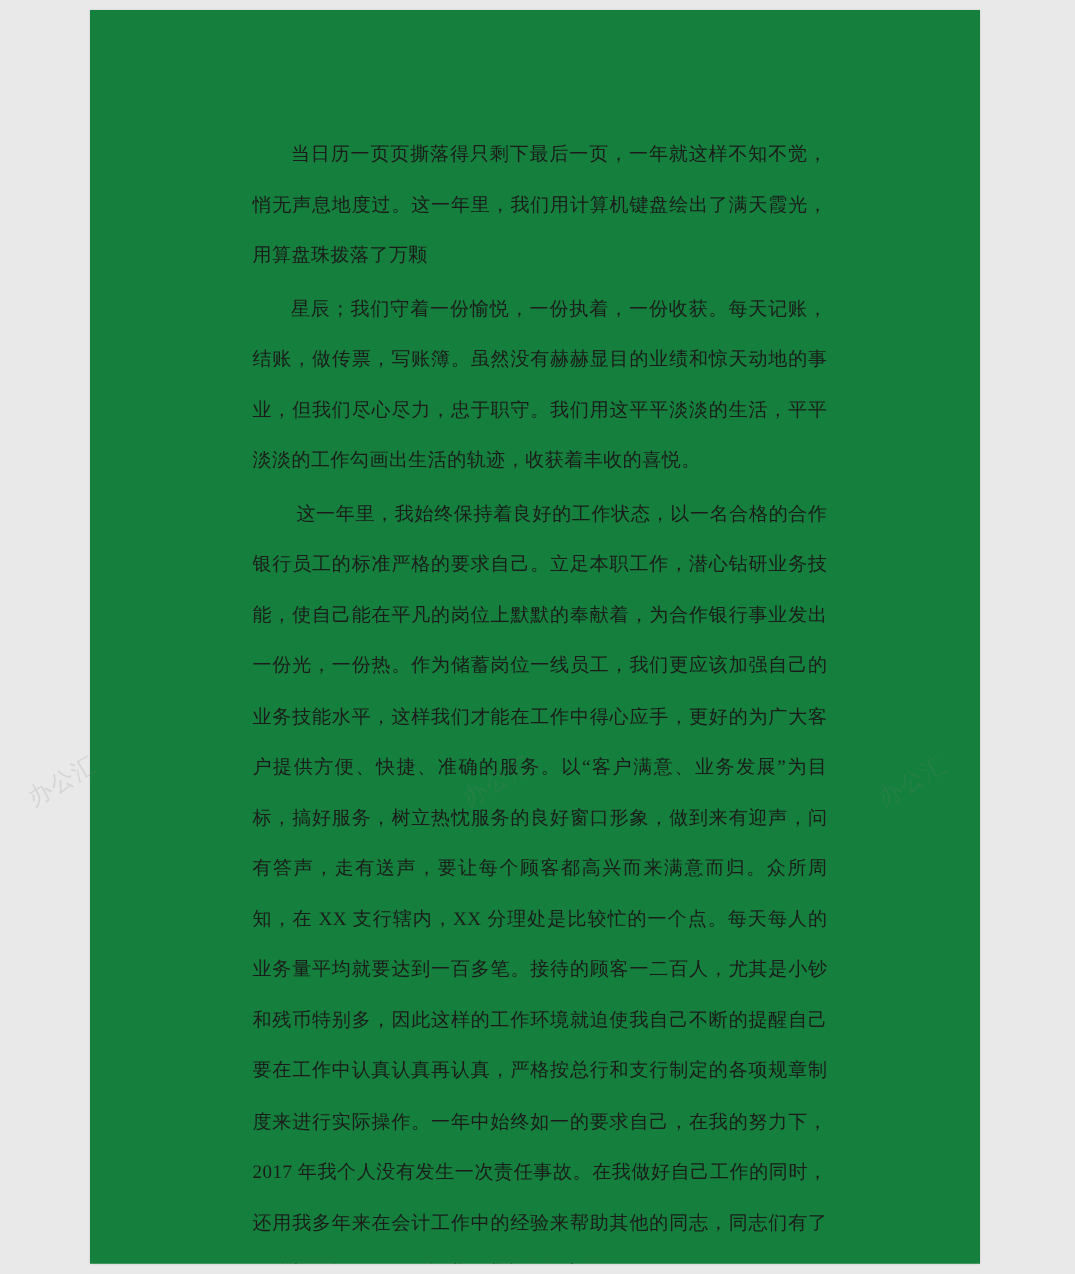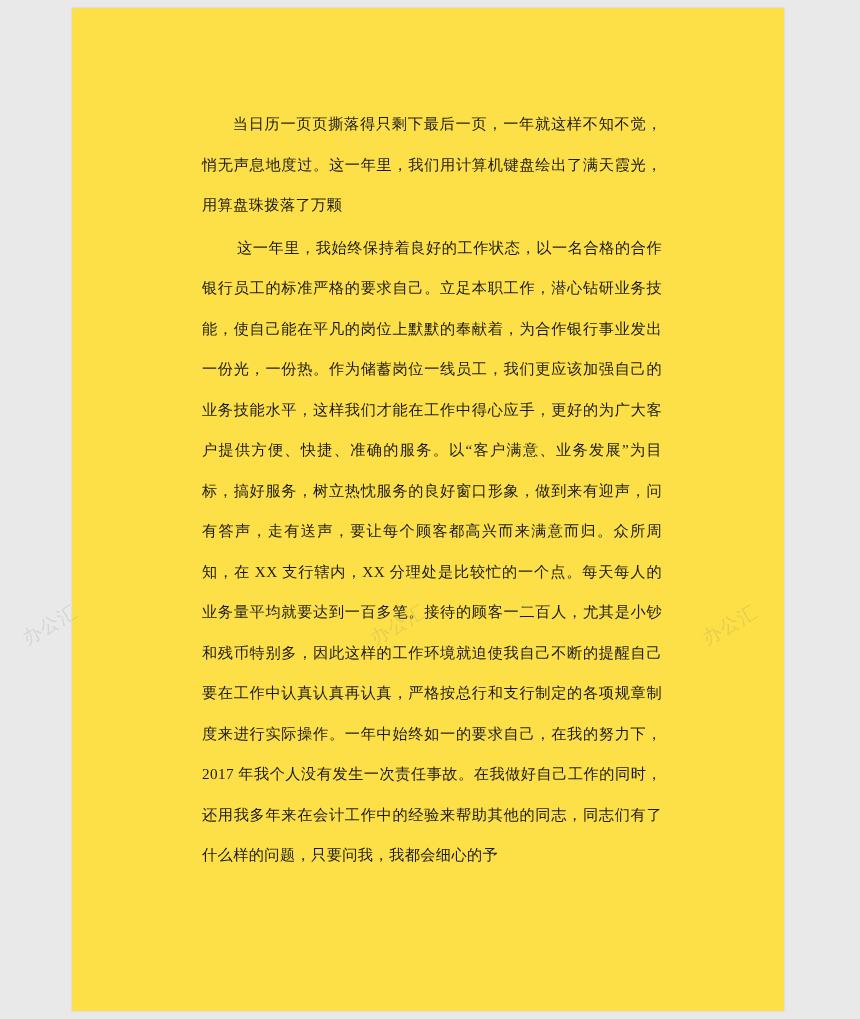--- a/index.html
+++ b/index.html
@@ -18,21 +18,21 @@
     width: 860px;
     height: 1019px;
     background: #e9e9e9;
   }
   .page {
     position: absolute;
     left: 72px;
     top: 8px;
     width: 712px;
     height: 1003px;
-    background: #fde047;
+    background: #15803d;
     box-shadow: 0 0 2px rgba(0,0,0,0.12);
     overflow: hidden;
   }
   .doc-body {
     position: absolute;
     left: 130px;
     top: 96px;
     width: 460px;
   }
   .para {
@@ -66,20 +66,21 @@
   .wm-3 { left: 20px;  top: 612px; }
 </style>
 </head>
 <body>
 
 <div class="page-wrap">
   <div class="page">
 
     <div class="doc-body">
       <p class="para"><span class="ind1"></span><span>当日历一页页撕落得只剩下最后一页，一年就这样不知不觉，悄无声息地度过。这一年里，我们用计算机键盘绘出了满天霞光，用算盘珠拨落了万颗</span></p>
+      <p class="para"><span class="ind1"></span><span>星辰；我们守着一份愉悦，一份执着，一份收获。每天记账，结账，做传票，写账簿。虽然没有赫赫显目的业绩和惊天动地的事业，但我们尽心尽力，忠于职守。我们用这平平淡淡的生活，平平淡淡的工作勾画出生活的轨迹，收获着丰收的喜悦。</span></p>
       <p class="para"><span class="ind2"></span><span>这一年里，我始终保持着良好的工作状态，以一名合格的合作银行员工的标准严格的要求自己。立足本职工作，潜心钻研业务技能，使自己能在平凡的岗位上默默的奉献着，为合作银行事业发出一份光，一份热。作为储蓄岗位一线员工，我们更应该加强自己的业务技能水平，这样我们才能在工作中得心应手，更好的为广大客户提供方便、快捷、准确的服务。以“客户满意、业务发展”为目标，搞好服务，树立热忱服务的良好窗口形象，做到来有迎声，问有答声，走有送声，要让每个顾客都高兴而来满意而归。众所周知，在 XX 支行辖内，XX 分理处是比较忙的一个点。每天每人的业务量平均就要达到一百多笔。接待的顾客一二百人，尤其是小钞和残币特别多，因此这样的工作环境就迫使我自己不断的提醒自己要在工作中认真认真再认真，严格按总行和支行制定的各项规章制度来进行实际操作。一年中始终如一的要求自己，在我的努力下，2017 年我个人没有发生一次责任事故。在我做好自己工作的同时，还用我多年来在会计工作中的经验来帮助其他的同志，同志们有了什么样的问题，只要问我，我都会细心的予</span></p>
     </div>
 
   </div>
 
   <div class="wm wm-1">办公汇</div>
   <div class="wm wm-2">办公汇</div>
   <div class="wm wm-3">办公汇</div>
 </div>
 

